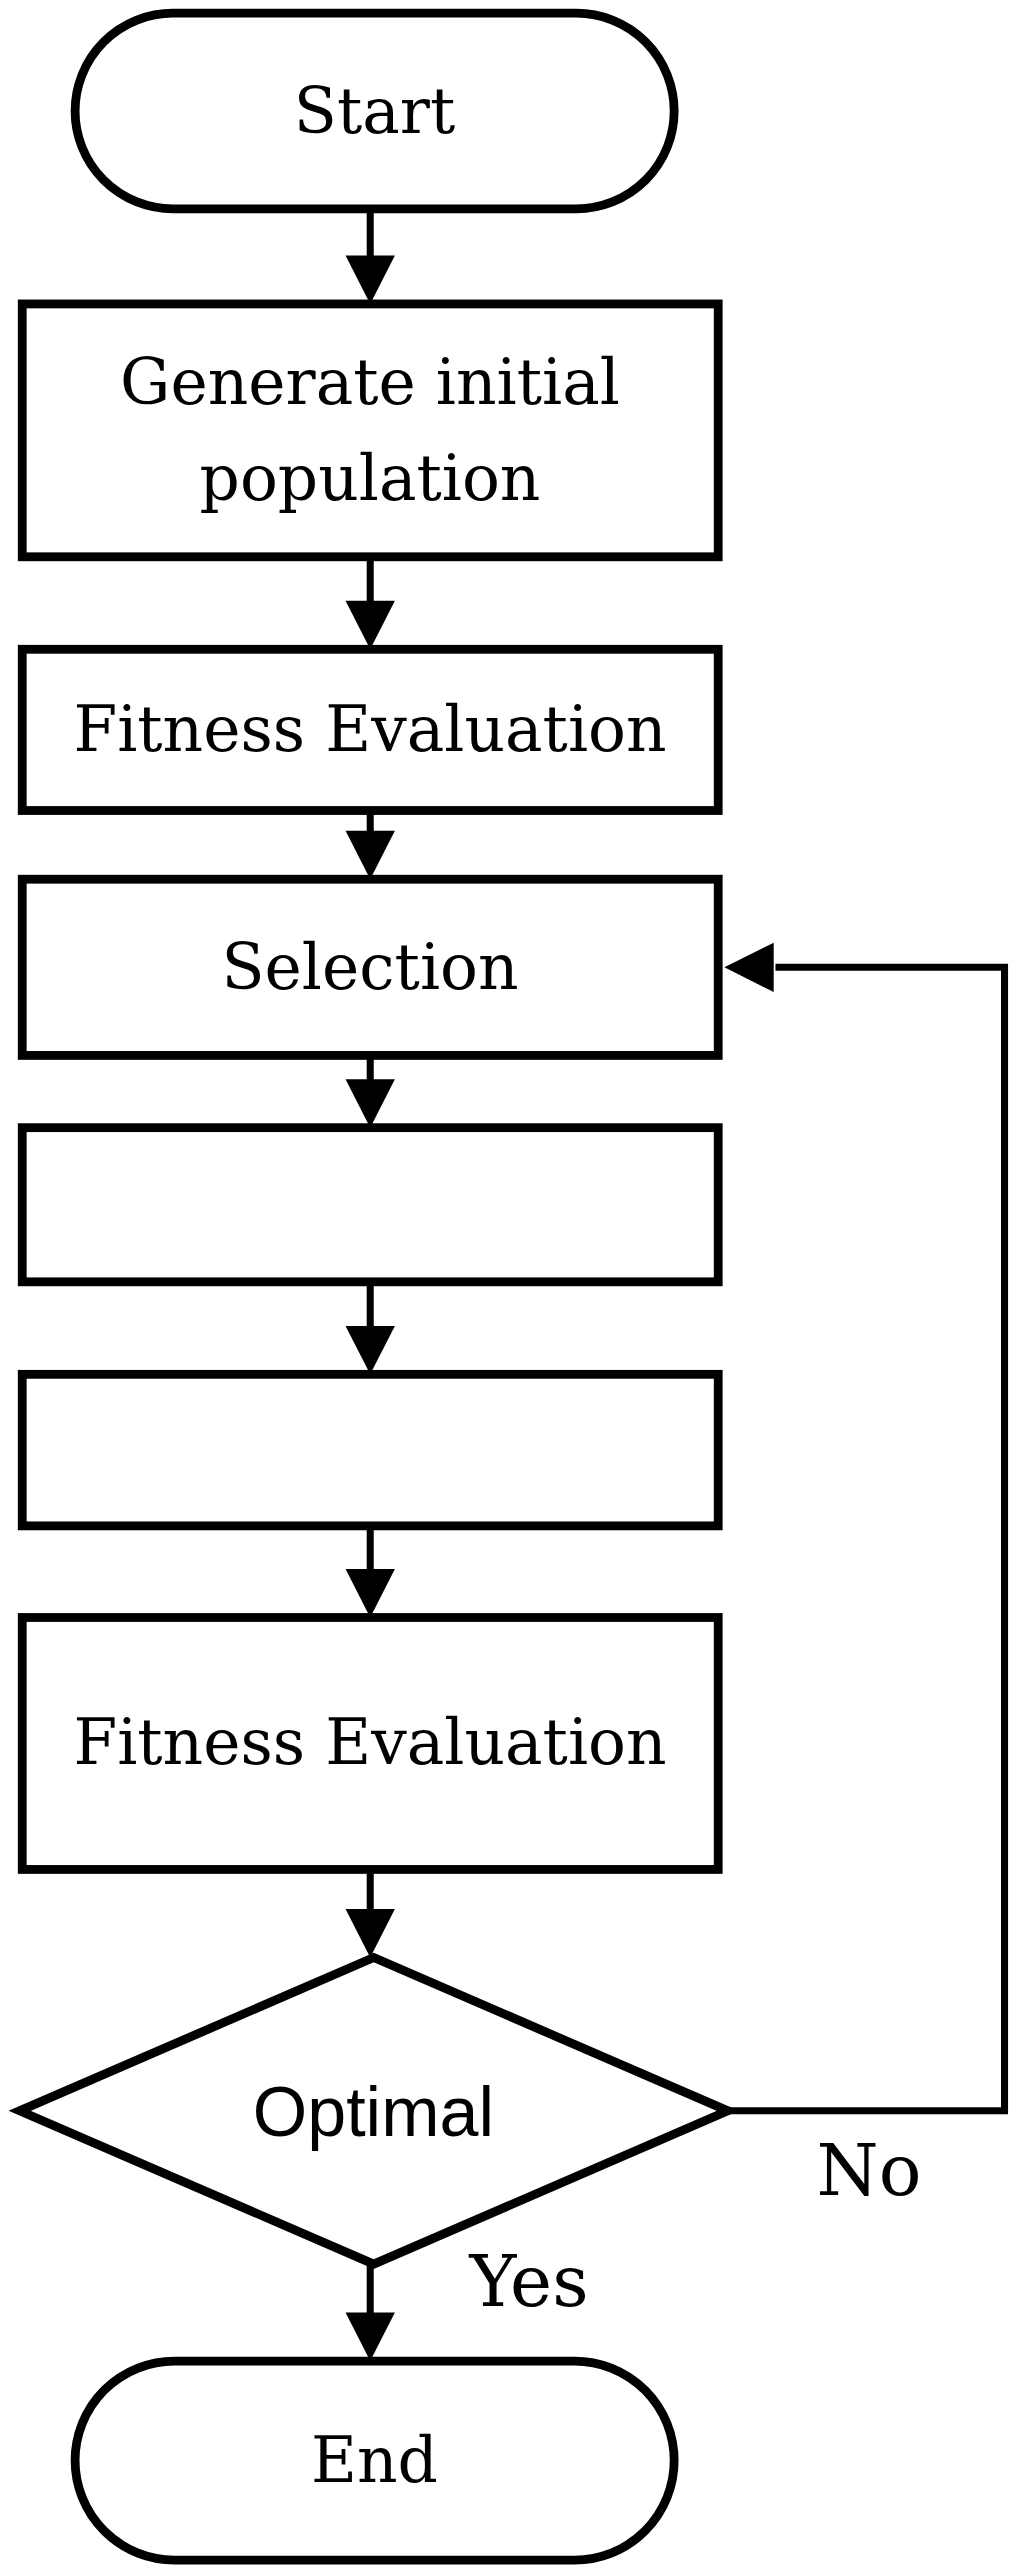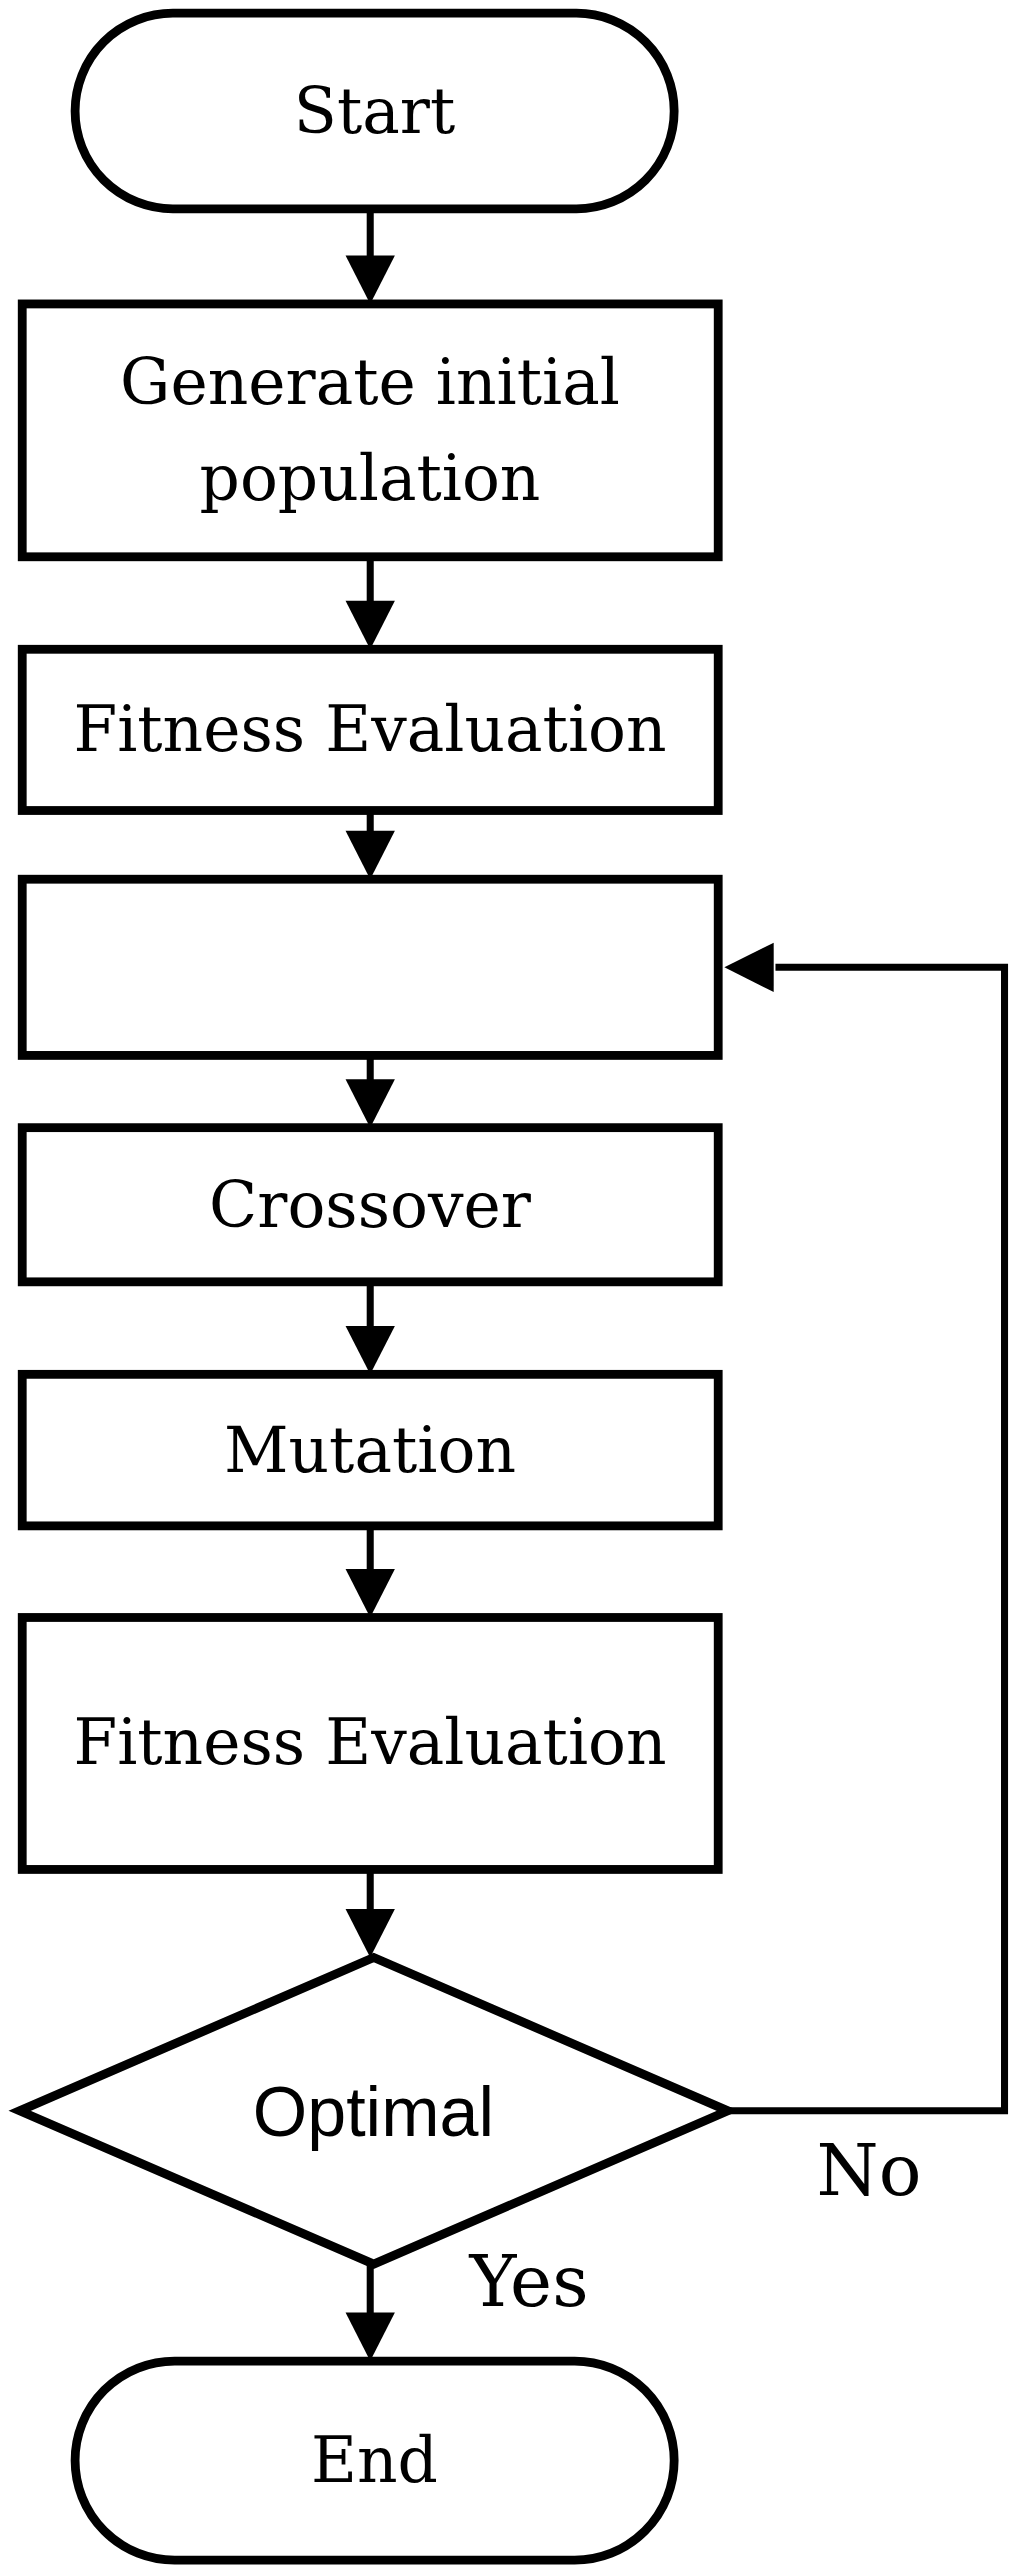--- a/index.html
+++ b/index.html
@@ -85,24 +85,23 @@
 
   <div class="node-label two-line wide-gap" style="left:22px; top:304px; width:696px; height:253px;">
     <div>Generate initial</div>
     <div>population</div>
   </div>
 
   <div class="node-label" style="left:75px; top:13.2px; width:599px; height:196px;">Start</div>
 
   <div class="node-label" style="left:22px; top:649px; width:696px; height:161px;">Fitness Evaluation</div>
 
+  <div class="node-label" style="left:22px; top:879px; width:696px; height:176px;">Selection</div>
 
-  <div class="node-label" style="left:22px; top:1128px; width:696px; height:154px;">Crossover</div>
 
-  <div class="node-label" style="left:22px; top:1374px; width:696px; height:152px;">Mutation</div>
 
   <div class="node-label two-line" style="left:22px; top:1617px; width:696px; height:252px;">
     <div>Fitness Evaluation</div>
   </div>
 
   <div class="node-label" style="left:75px; top:2361px; width:599px; height:199px;">End</div>
 
   <div class="node-label decision-label" style="left:19.4px; top:1958px; width:708px; height:307px;">Optimal</div>
 
   <div class="edge-label" style="left:463px; top:2242px; width:132px; height:79px;">Yes</div>

